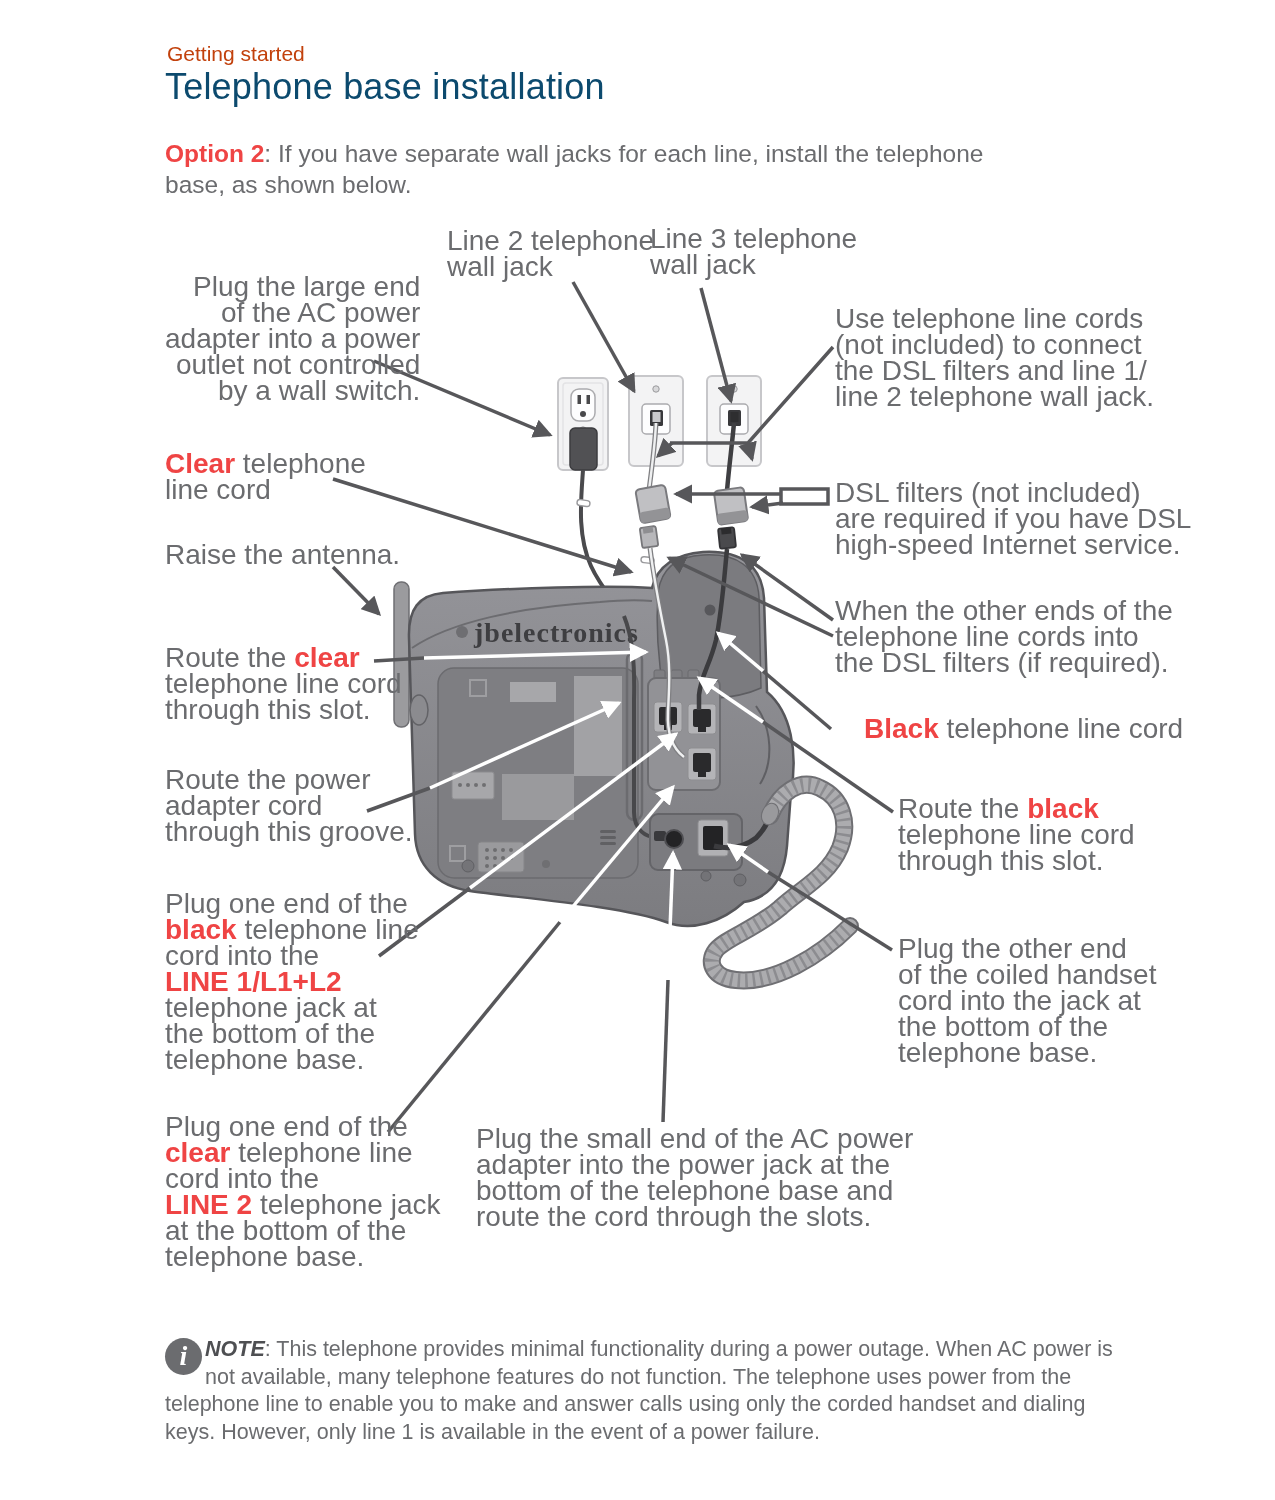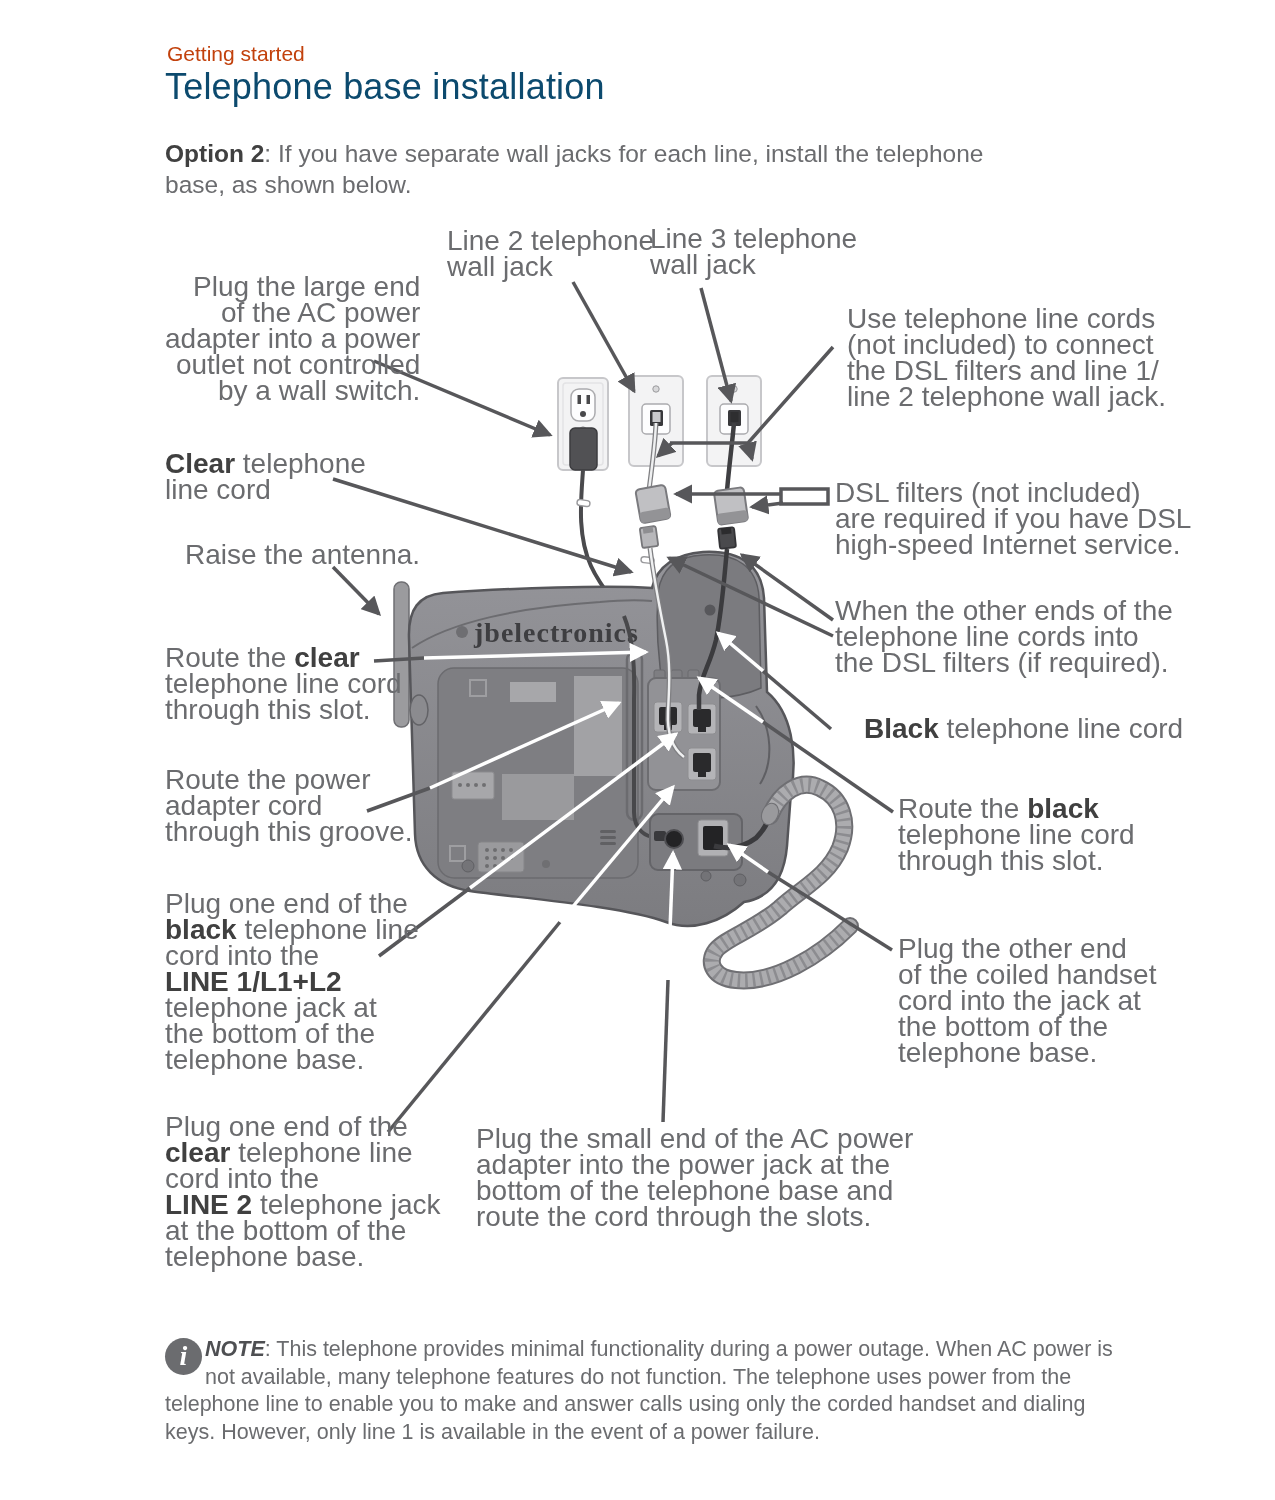--- a/index.html
+++ b/index.html
@@ -4,21 +4,21 @@
 <style>
   html,body{margin:0;padding:0;background:#ffffff;}
   #page{position:relative;width:1275px;height:1500px;background:#ffffff;overflow:hidden;
         font-family:"Liberation Sans","DejaVu Sans",sans-serif;color:#6b6c6f;}
   #diagram-svg{position:absolute;left:0;top:0;width:1275px;height:1500px;}
 
   .eyebrow{position:absolute;left:167px;top:42px;font-size:21px;color:#c2410c;}
   .page-title{position:absolute;left:165px;top:66px;font-size:36px;color:#0c4a6e;letter-spacing:.2px;}
   .intro{position:absolute;left:165px;top:138px;font-size:24.5px;line-height:31px;white-space:pre-line;color:#6b6c6f;}
   .lbl{position:absolute;font-size:28px;line-height:26px;white-space:pre-line;color:#6b6c6f;}
-  strong{font-weight:bold;color:#404040;}
+  strong{font-weight:bold;color:#ef4444;}
 
   .note{position:absolute;left:165px;top:1336px;width:952px;font-size:21.5px;line-height:27.5px;color:#6b6c6f;}
   .info-icon{float:left;width:37px;height:37px;margin-right:3px;margin-top:2px;border-radius:50%;
              background:#6b6c6f;color:#ffffff;text-align:center;line-height:36px;
              font-family:"Liberation Serif","DejaVu Serif",serif;font-weight:bold;font-style:italic;font-size:28px;}
   .note-label{font-weight:bold;font-style:italic;color:#4e4f52;}
 </style>
 </head>
 <body>
 
@@ -242,41 +242,41 @@
 wall jack</div>
   <div class="lbl" style="left:650px;top:226px;">Line 3 telephone
 wall jack</div>
   <div class="lbl" style="left:165px;top:274px;text-align:right;">Plug the large end
 of the AC power
 adapter into a power
 outlet not controlled
 by a wall switch.</div>
   <div class="lbl" style="left:165px;top:451px;"><strong>Clear</strong> telephone
 line cord</div>
-  <div class="lbl" style="left:165px;top:542px;margin-left:20px;">Raise the antenna.</div>
+  <div class="lbl" style="left:165px;top:542px;">Raise the antenna.</div>
   <div class="lbl" style="left:165px;top:645px;">Route the <strong>clear</strong>
 telephone line cord
 through this slot.</div>
   <div class="lbl" style="left:165px;top:767px;">Route the power
 adapter cord
 through this groove.</div>
   <div class="lbl" style="left:165px;top:891px;">Plug one end of the
 <strong>black</strong> telephone line
 cord into the
 <strong>LINE 1/L1+L2</strong>
 telephone jack at
 the bottom of the
 telephone base.</div>
   <div class="lbl" style="left:165px;top:1114px;">Plug one end of the
 <strong>clear</strong> telephone line
 cord into the
 <strong>LINE 2</strong> telephone jack
 at the bottom of the
 telephone base.</div>
-  <div class="lbl" style="left:835px;top:306px;margin-left:12px;">Use telephone line cords
+  <div class="lbl" style="left:835px;top:306px;">Use telephone line cords
 (not included) to connect
 the DSL filters and line 1/
 line 2 telephone wall jack.</div>
   <div class="lbl" style="left:835px;top:480px;">DSL filters (not included)
 are required if you have DSL
 high-speed Internet service.</div>
   <div class="lbl" style="left:835px;top:598px;">When the other ends of the
 telephone line cords into
 the DSL filters (if required).</div>
   <div class="lbl" style="left:835px;top:716px;margin-left:29px;"><strong>Black</strong> telephone line cord</div>

